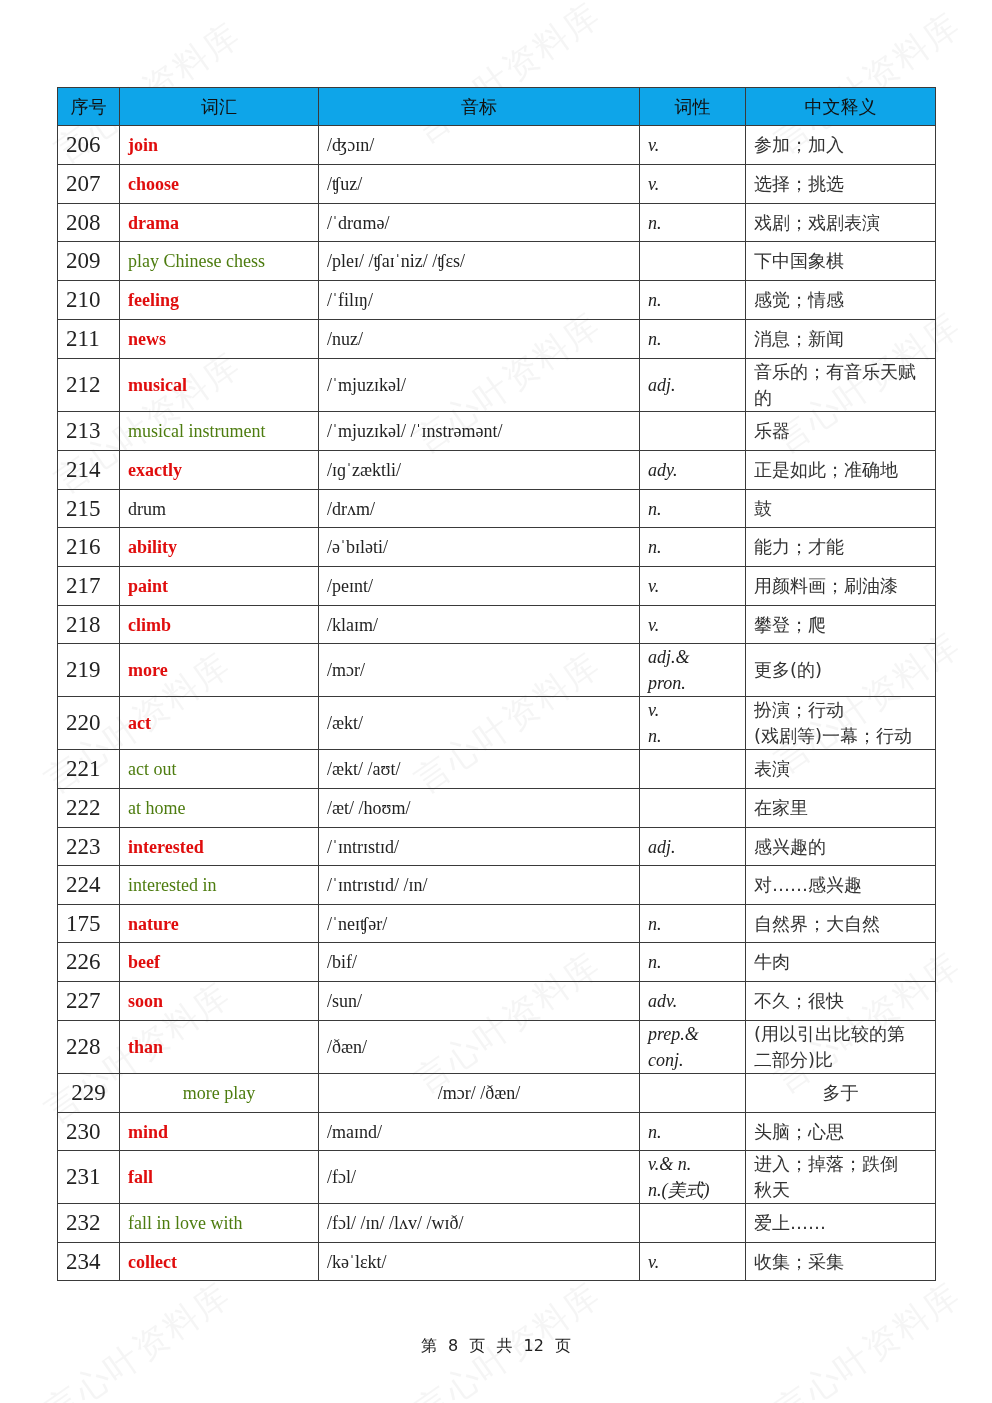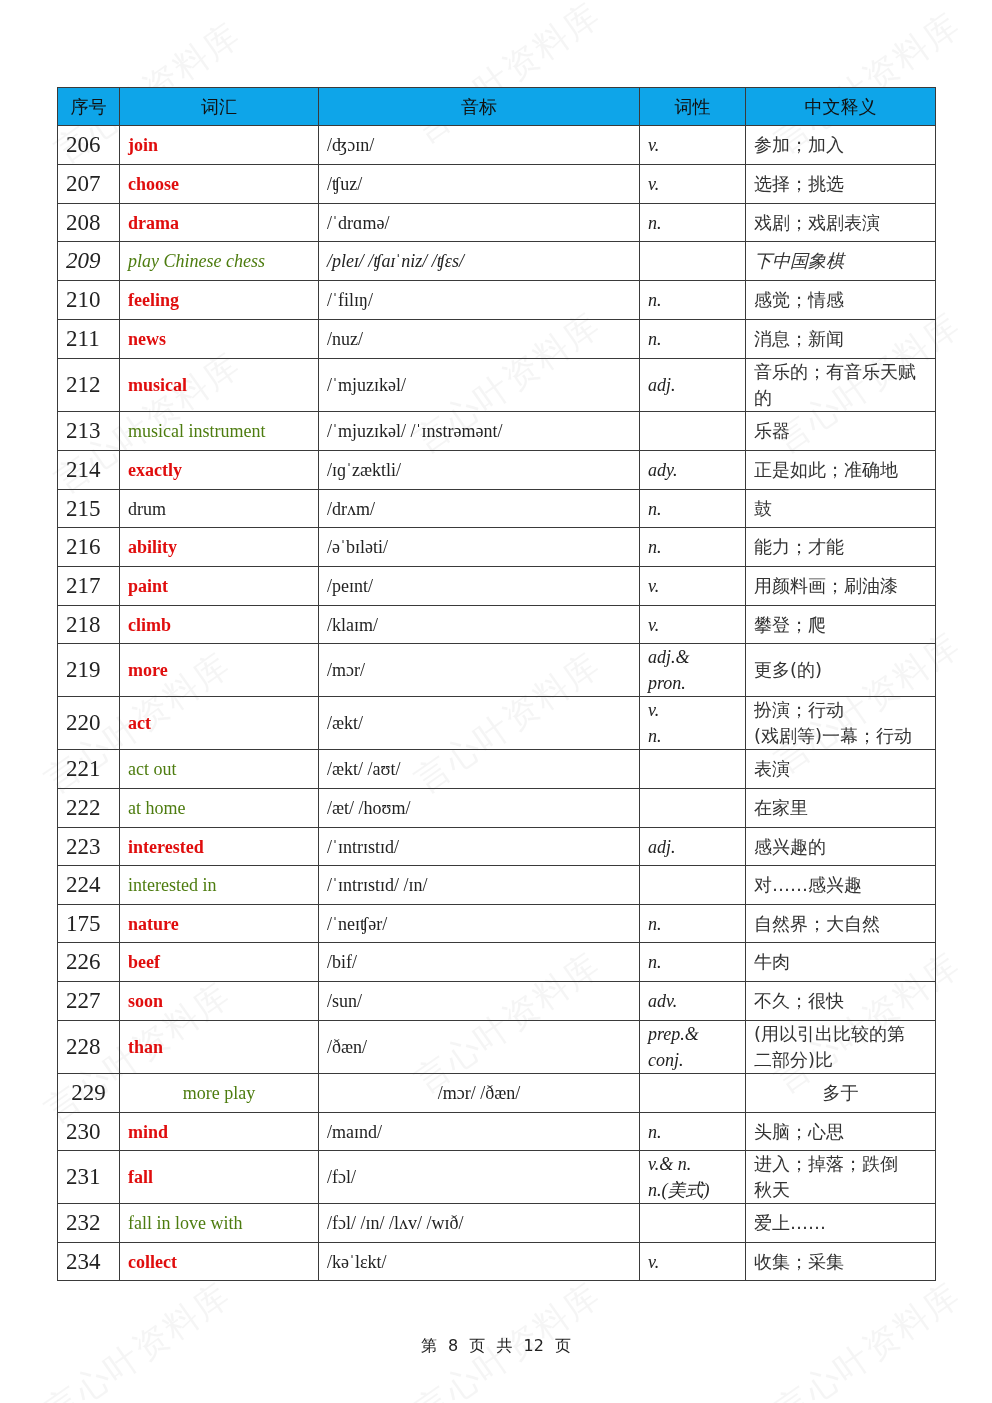--- a/index.html
+++ b/index.html
@@ -83,21 +83,21 @@
         <td class="num">208</td>
         <td class="word red">drama</td>
         <td class="ipa">/ˈdrɑmə/</td>
         <td class="pos multiline">
           <span>n.</span>
         </td>
         <td class="meaning multiline">
           <span>戏剧；戏剧表演</span>
         </td>
       </tr>
-      <tr style="height: 39px; font-style: italic;">
+      <tr style="height: 39px;">
         <td class="num">209</td>
         <td class="word blue">play Chinese chess</td>
         <td class="ipa">/pleɪ/ /ʧaɪˈniz/ /ʧɛs/</td>
         <td class="pos multiline"></td>
         <td class="meaning multiline">
           <span>下中国象棋</span>
         </td>
       </tr>
       <tr style="height: 39px;">
         <td class="num">210</td>

